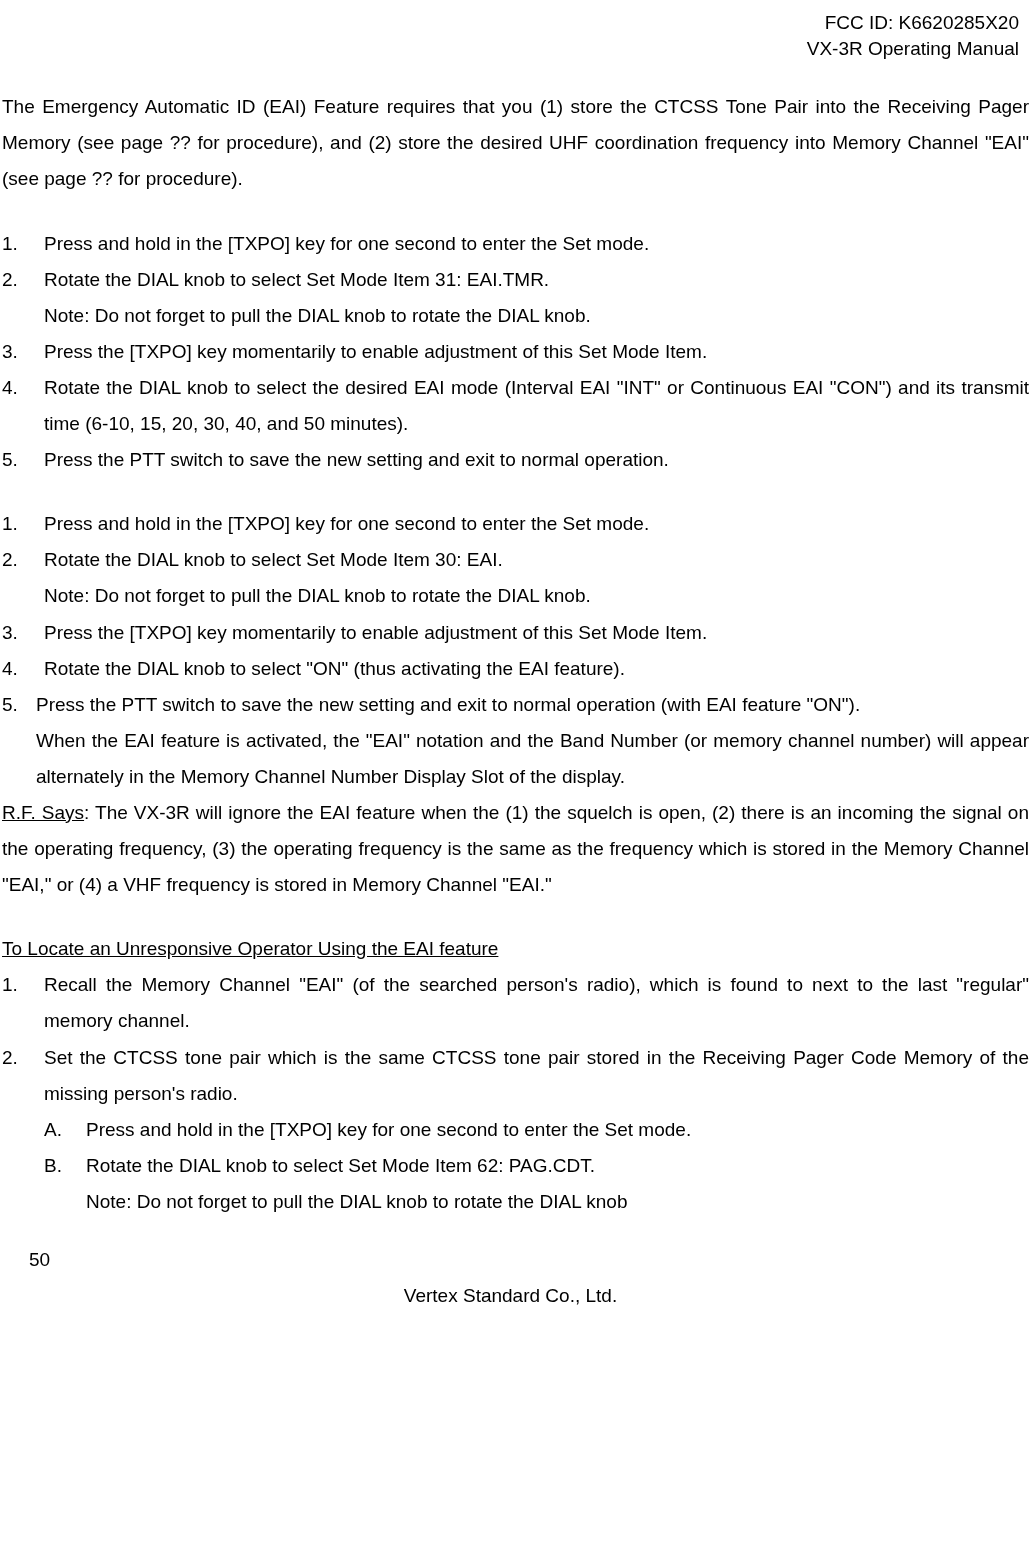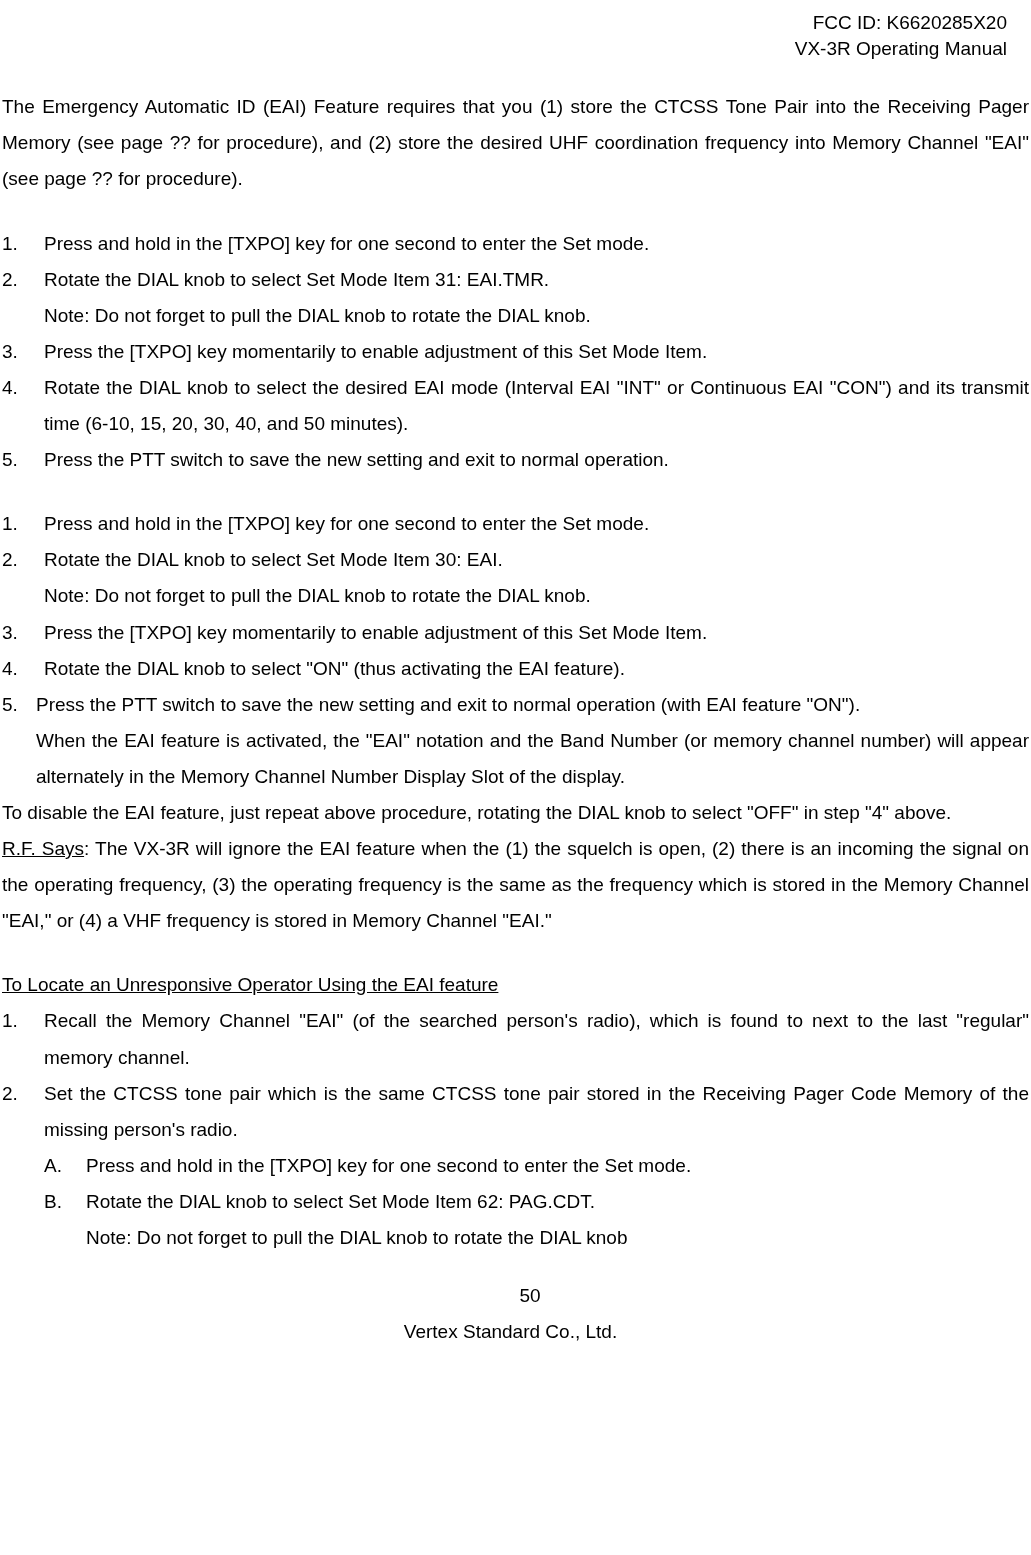--- a/index.html
+++ b/index.html
@@ -14,21 +14,21 @@
     color: #000;
     background: #fff;
     width: 1031px;
     padding: 10px 0 10px 0;
   }
   .page {
     width: 100%;
   }
   .header-block {
     text-align: right;
-    padding-right: 24px;
+    padding-right: 12px;
     margin-bottom: 28px;
     line-height: 1.35;
   }
   .content {
     padding: 0 2px;
     text-align: justify;
   }
   .intro {
     margin-bottom: 28px;
     text-align: justify;
@@ -64,21 +64,20 @@
     text-align: justify;
   }
   .para {
     text-align: justify;
     margin-bottom: 0;
   }
   .inline-under {
     text-decoration: underline;
   }
   .footer-pagenum {
-    text-align: center;
     margin-top: 22px;
     padding-left: 29px;
   }
   .footer-company {
     text-align: center;
     padding-right: 10px;
   }
   .block {
     margin-bottom: 28px;
   }
@@ -161,21 +160,20 @@
       </div>
 
       <div class="item5-special">
         <div class="item5-first">
           <div style="flex:0 0 34px">5.</div>
           <div style="flex:1;text-align:justify">Press the PTT switch to save the new setting and exit to normal operation (with EAI feature "ON").</div>
         </div>
         <div class="item5-rest" style="padding-left:34px">When the EAI feature is activated, the "EAI" notation and the Band Number (or memory channel number) will appear alternately in the Memory Channel Number Display Slot of the display.</div>
       </div>
 
-      <p class="para">To disable the EAI feature, just repeat above procedure, rotating the DIAL knob to select "OFF" in step "4" above.</p>
 
       <p class="para">
         <span class="inline-under">R.F. Says</span><span>: The VX-3R will ignore the EAI feature when the (1) the squelch is open, (2) there is an incoming the signal on the operating frequency, (3) the operating frequency is the same as the frequency which is stored in the Memory Channel "EAI," or (4) a VHF frequency is stored in Memory Channel "EAI."</span>
       </p>
     </div>
 
     <div>
       <div class="section-title">To Locate an Unresponsive Operator Using the EAI feature</div>
 
       <div class="list-item">

